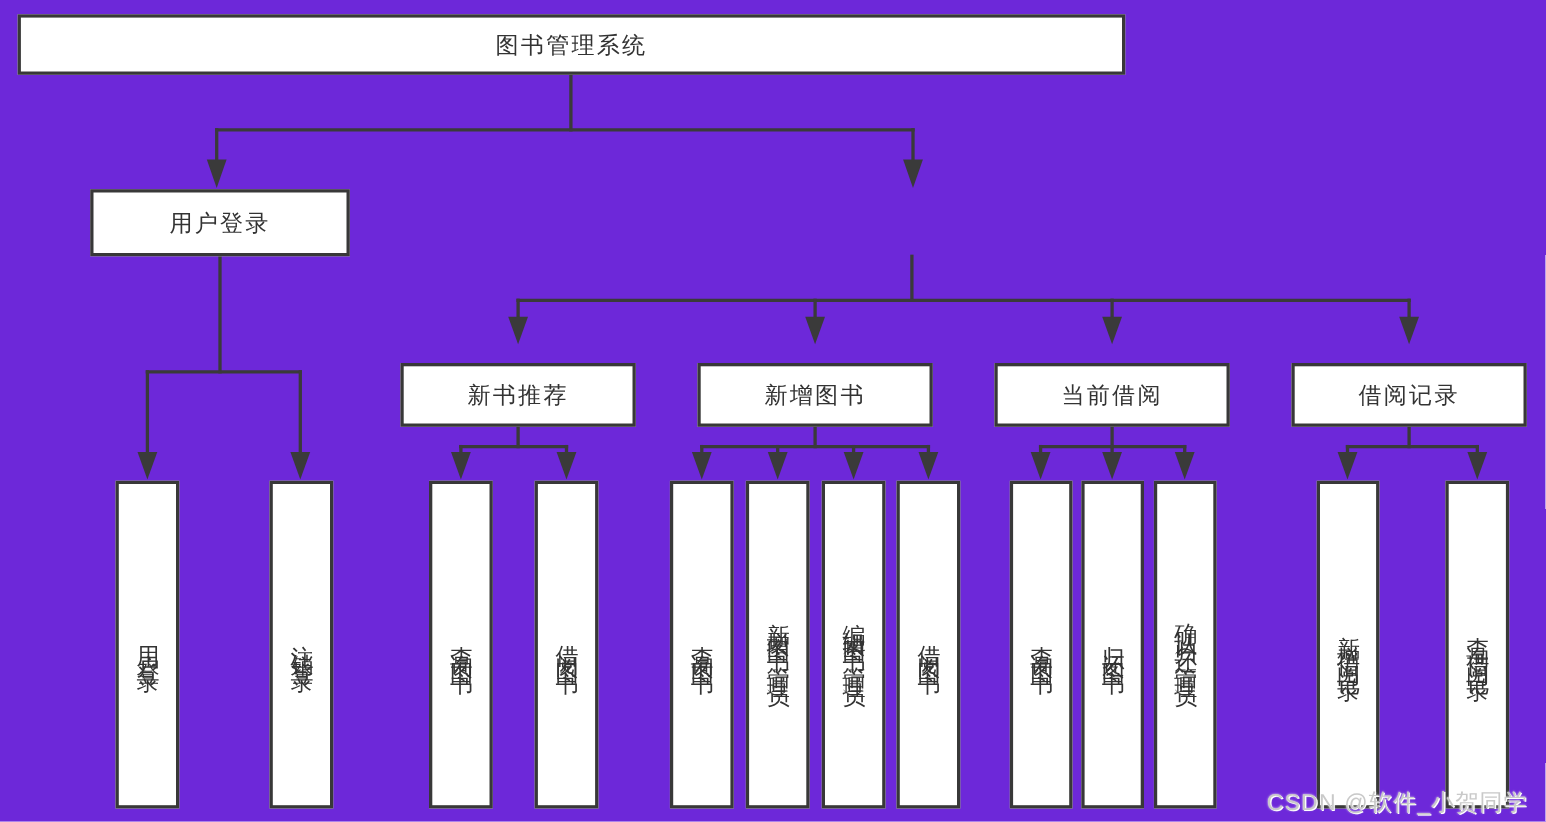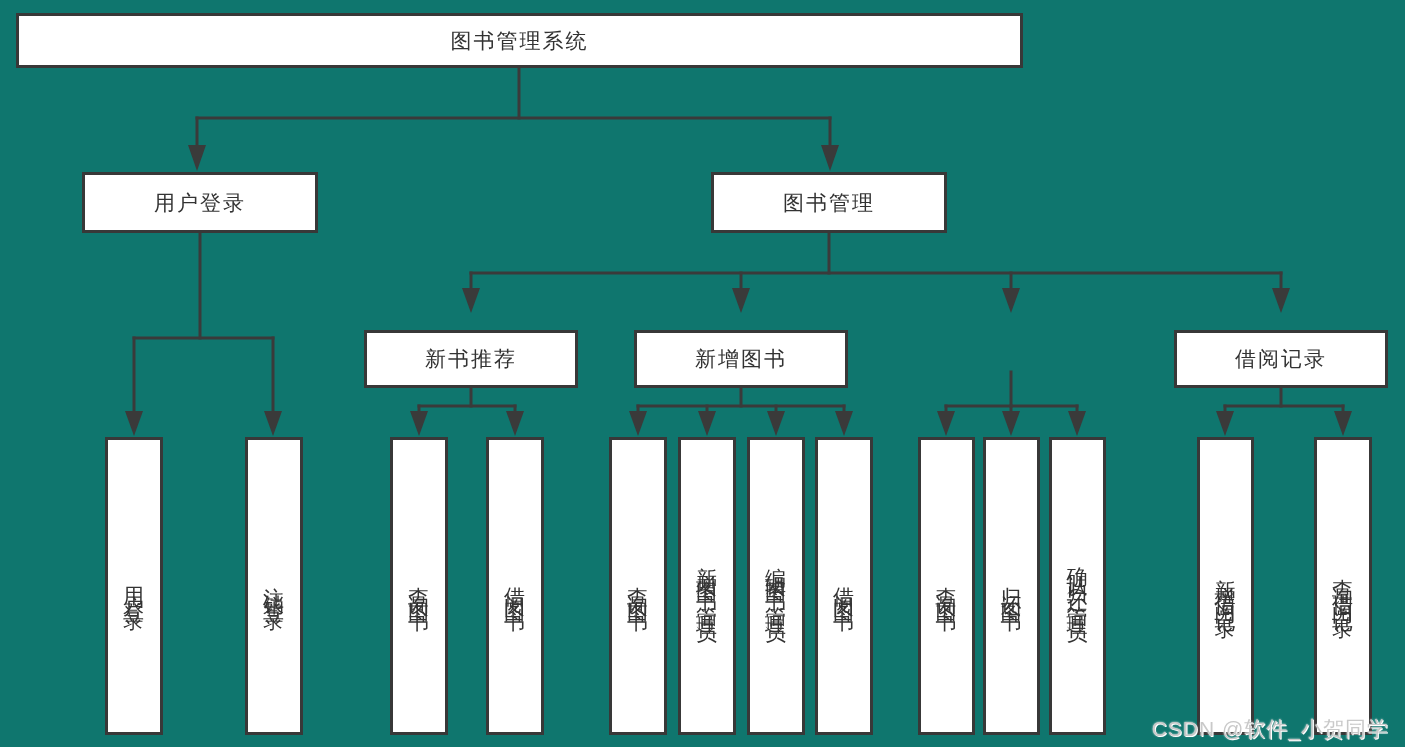--- a/index.html
+++ b/index.html
@@ -1,20 +1,20 @@
 <!DOCTYPE html>
 <html><head>
 <meta charset="utf-8">
 <style>
   html, body { margin: 0; padding: 0; background: #ffffff; }
   #stage {
     position: relative;
     width: 1405px;
     height: 747px;
-    background: #0f766e;
+    background: #6d28d9;
     font-family: "Liberation Sans", "DejaVu Sans", sans-serif;
     overflow: hidden;
   }
   #wires {
     position: absolute;
     left: 0; top: 0;
     width: 1405px; height: 747px;
     pointer-events: none;
   }
   #wires path, #wires line {
@@ -130,24 +130,24 @@
       <path d="M1225,406 V415"></path>
         <polygon points="1216,411 1234,411 1225,436"></polygon>
       <path d="M1343,406 V415"></path>
         <polygon points="1334,411 1352,411 1343,436"></polygon>
     </g>
   </svg>
 
   <div class="box root-box">图书管理系统</div>
 
   <div class="box lvl1-box" style="left:82px;">用户登录</div>
-  <div class="box lvl1-box" style="left:711px;">图书管理</div>
 
   <div class="box lvl2-box" style="left:364px;">新书推荐</div>
   <div class="box lvl2-box" style="left:634px;">新增图书</div>
+  <div class="box lvl2-box" style="left:904px;">当前借阅</div>
   <div class="box lvl2-box" style="left:1174px;">借阅记录</div>
 
   <div class="box leaf-box" style="left:105px;">用户登录</div>
   <div class="box leaf-box" style="left:245px;">注销登录</div>
 
   <div class="box leaf-box" style="left:390px;">查询图书</div>
   <div class="box leaf-box" style="left:486px;">借阅图书</div>
 
   <div class="box leaf-box" style="left:609px;">查询图书</div>
   <div class="box leaf-box" style="left:678px;">新增图书（管理员）</div>

